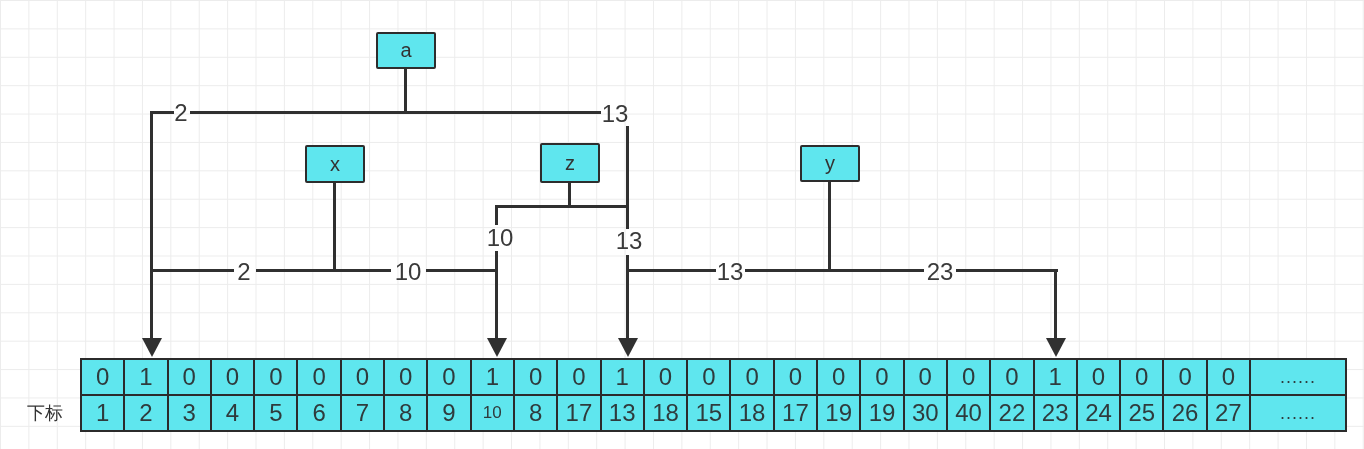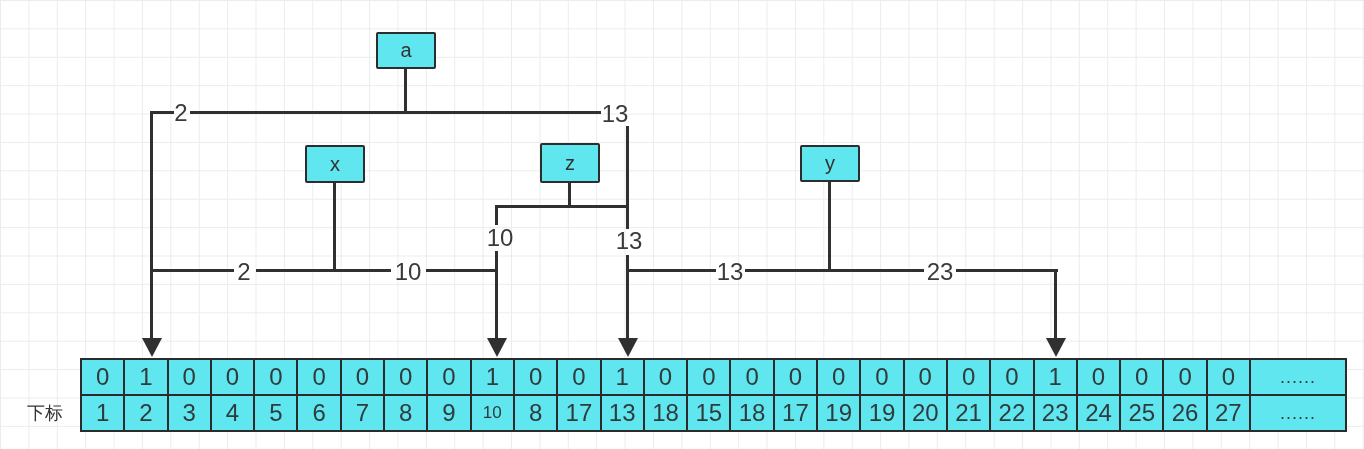--- a/index.html
+++ b/index.html
@@ -165,22 +165,22 @@
       <div class="cell sm">10</div>
       <div class="cell">8</div>
       <div class="cell">17</div>
       <div class="cell">13</div>
       <div class="cell">18</div>
       <div class="cell">15</div>
       <div class="cell">18</div>
       <div class="cell">17</div>
       <div class="cell">19</div>
       <div class="cell">19</div>
-      <div class="cell">20</div>
-      <div class="cell">21</div>
+      <div class="cell">30</div>
+      <div class="cell">40</div>
       <div class="cell">22</div>
       <div class="cell">23</div>
       <div class="cell">24</div>
       <div class="cell">25</div>
       <div class="cell">26</div>
       <div class="cell">27</div>
       <div class="cell dots">......</div>
     </div>
   </div>
 

